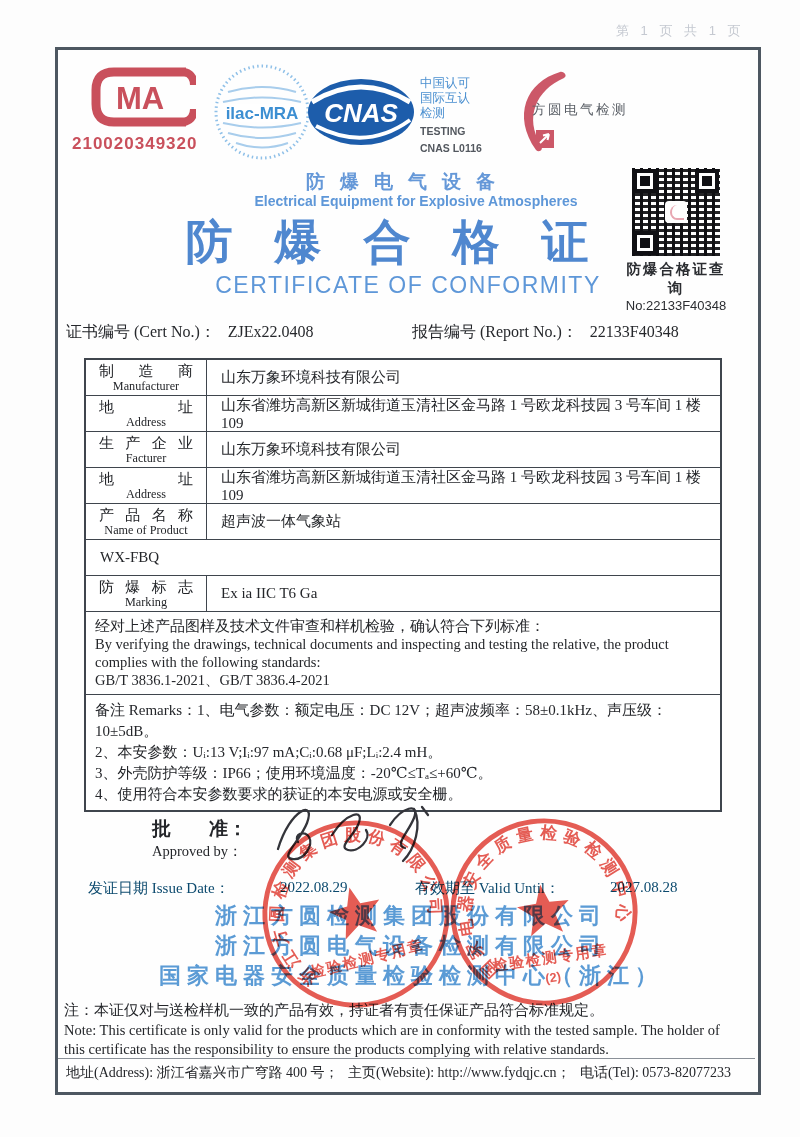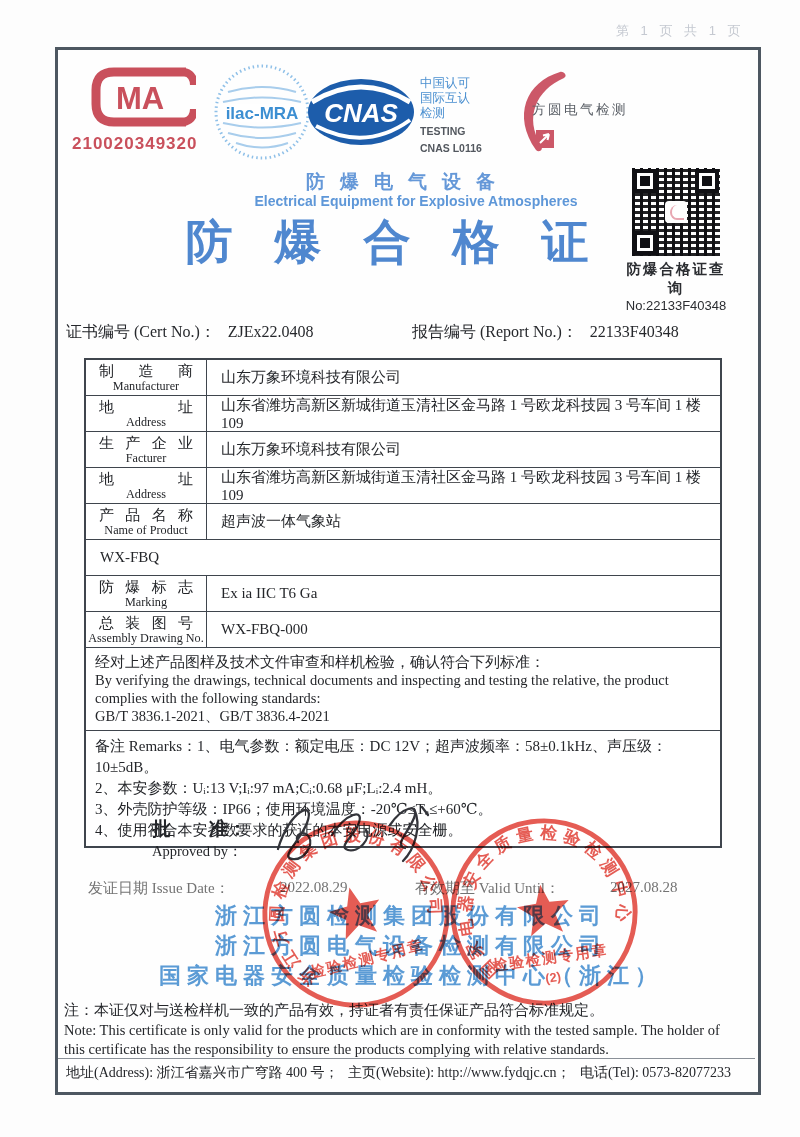--- a/index.html
+++ b/index.html
@@ -61,21 +61,21 @@
   .t-block{border-bottom:1px solid #3f454d;padding:5px 9px;}
   .t-block:last-child{border-bottom:none;}
   .std-cn{font-size:15px;line-height:18px;}
   .std-en{font-size:14.5px;line-height:18px;}
   .std-list{font-size:14.5px;line-height:18px;}
   .rmk{font-size:15px;line-height:21px;}
 
   
   .appr-cn{position:absolute;left:152px;top:816px;font-size:19px;font-weight:bold;}
   .appr-en{position:absolute;left:152px;top:842px;font-size:14.5px;}
-  .dates{position:absolute;top:879px;font-size:15px;color:#737373;}
+  .dates{position:absolute;top:879px;font-size:15px;color:#0c4a6e;}
   .d1{left:88px;} .d1v{left:280px;} .d2{left:415px;} .d2v{left:610px;}
 
   
   .companies{position:absolute;left:55px;top:901px;width:706px;text-align:center;
              font-family:"Liberation Sans","DejaVu Sans",sans-serif;
              font-size:22px;font-weight:bold;color:#5b9bd5;letter-spacing:6px;}
   .companies div{line-height:30px;margin-right:-6px;}
 
   
   .note-cn{position:absolute;left:64px;top:1001px;font-size:15px;}
@@ -140,20 +140,21 @@
   <svg class="abs" style="left:498px;top:68px;" width="80" height="92" viewBox="0 0 80 92">
     <path d="M62,4 C28,14 14,48 38,82 C41,85 46,82 43,77 C26,50 38,22 66,10 C70,8 66,3 62,4 Z" fill="#cc5868"></path>
     <rect x="38" y="62" width="18" height="18" fill="#cc5868"></rect>
     <path d="M42,75 L51,66 M51,66 l-6,1.5 M51,66 l-1.5,6" stroke="#ffffff" stroke-width="2" fill="none"></path>
   </svg>
   <div class="fy-label">方圆电气检测</div>
 
   <div class="hdr hdr-cn-small">防爆电气设备</div>
   <div class="hdr hdr-en-small">Electrical Equipment for Explosive Atmospheres</div>
   <div class="hdr hdr-cn-big">防爆合格证</div>
+  <div class="hdr hdr-en-big">CERTIFICATE OF CONFORMITY</div>
 
   <div class="qr-wrap">
     <div class="qr">
       <div class="finder f-tl"></div>
       <div class="finder f-tr"></div>
       <div class="finder f-bl"></div>
       <div class="qr-logo"></div>
     </div>
     <div class="qr-cap">防爆合格证查询</div>
     <div class="qr-no sans">No:22133F40348</div>
@@ -204,27 +205,20 @@
     </div>
     <div class="t-row">
       <div class="t-value">WX-FBQ</div>
     </div>
     <div class="t-row">
       <div class="t-label">
           <div class="cn">防 爆 标 志</div>
           <div class="en">Marking</div>
         </div>
       <div class="t-value">Ex ia IIC T6 Ga</div>
-    </div>
-    <div class="t-row">
-      <div class="t-label">
-          <div class="cn">总 装 图 号</div>
-          <div class="en">Assembly Drawing No.</div>
-        </div>
-      <div class="t-value">WX-FBQ-000</div>
     </div>
     <div class="t-block">
       <div class="std-cn">经对上述产品图样及技术文件审查和样机检验，确认符合下列标准：</div>
       <div class="std-en">By verifying the drawings, technical documents and inspecting and testing the relative, the product complies with the following standards:</div>
       <div class="std-list">GB/T 3836.1-2021、GB/T 3836.4-2021</div>
     </div>
     <div class="t-block">
       <div class="rmk">备注 Remarks：1、电气参数：额定电压：DC 12V；超声波频率：58±0.1kHz、声压级：10±5dB。</div>
       <div class="rmk">2、本安参数：Uᵢ:13 V;Iᵢ:97 mA;Cᵢ:0.68 μF;Lᵢ:2.4 mH。</div>
       <div class="rmk">3、外壳防护等级：IP66；使用环境温度：-20℃≤Tₐ≤+60℃。</div>

